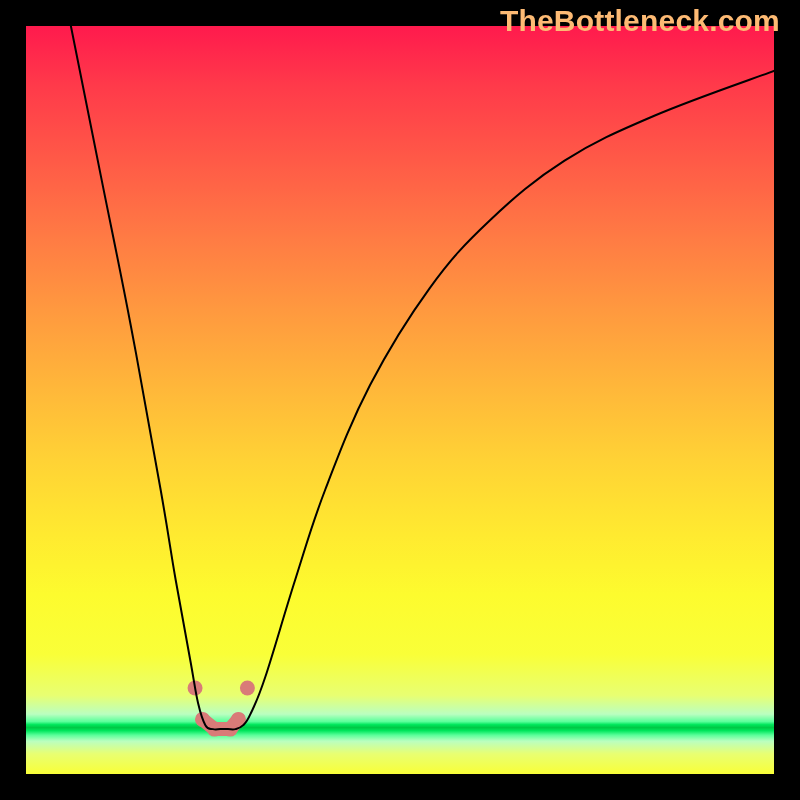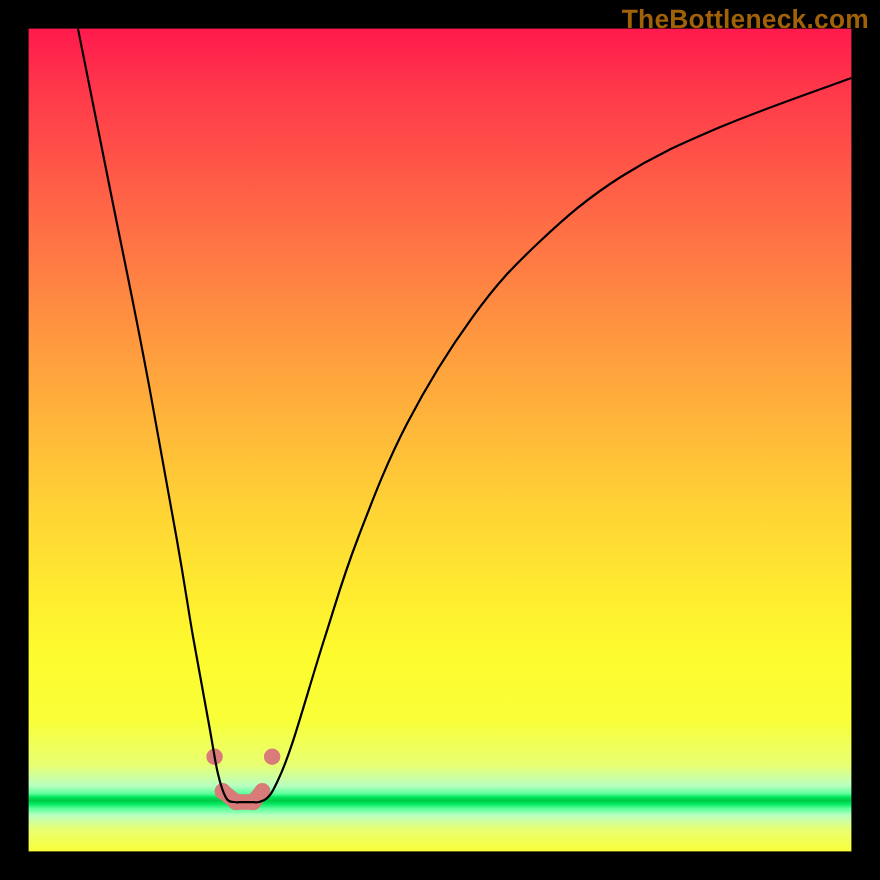--- a/index.html
+++ b/index.html
@@ -36,25 +36,25 @@
       #00e65c 94.2%,
       #5aff9a 94.8%,
       #baffc0 95.6%,
       #e8ff72 97.3%,
       #f9ff38 100%
     );
   }
   .watermark {
     position: absolute;
     top: 4px;
-    right: 10px;
+    right: 20px;
     font-family: Arial, Helvetica, sans-serif;
-    font-size: 24px;
+    font-size: 30px;
     font-weight: 600;
-    color: #a16207;
+    color: #fdba74;
     letter-spacing: 0.2px;
     user-select: none;
   }
   svg.curve {
     position: absolute;
     left: 0;
     top: 0;
     width: 748px;
     height: 748px;
     overflow: visible;

